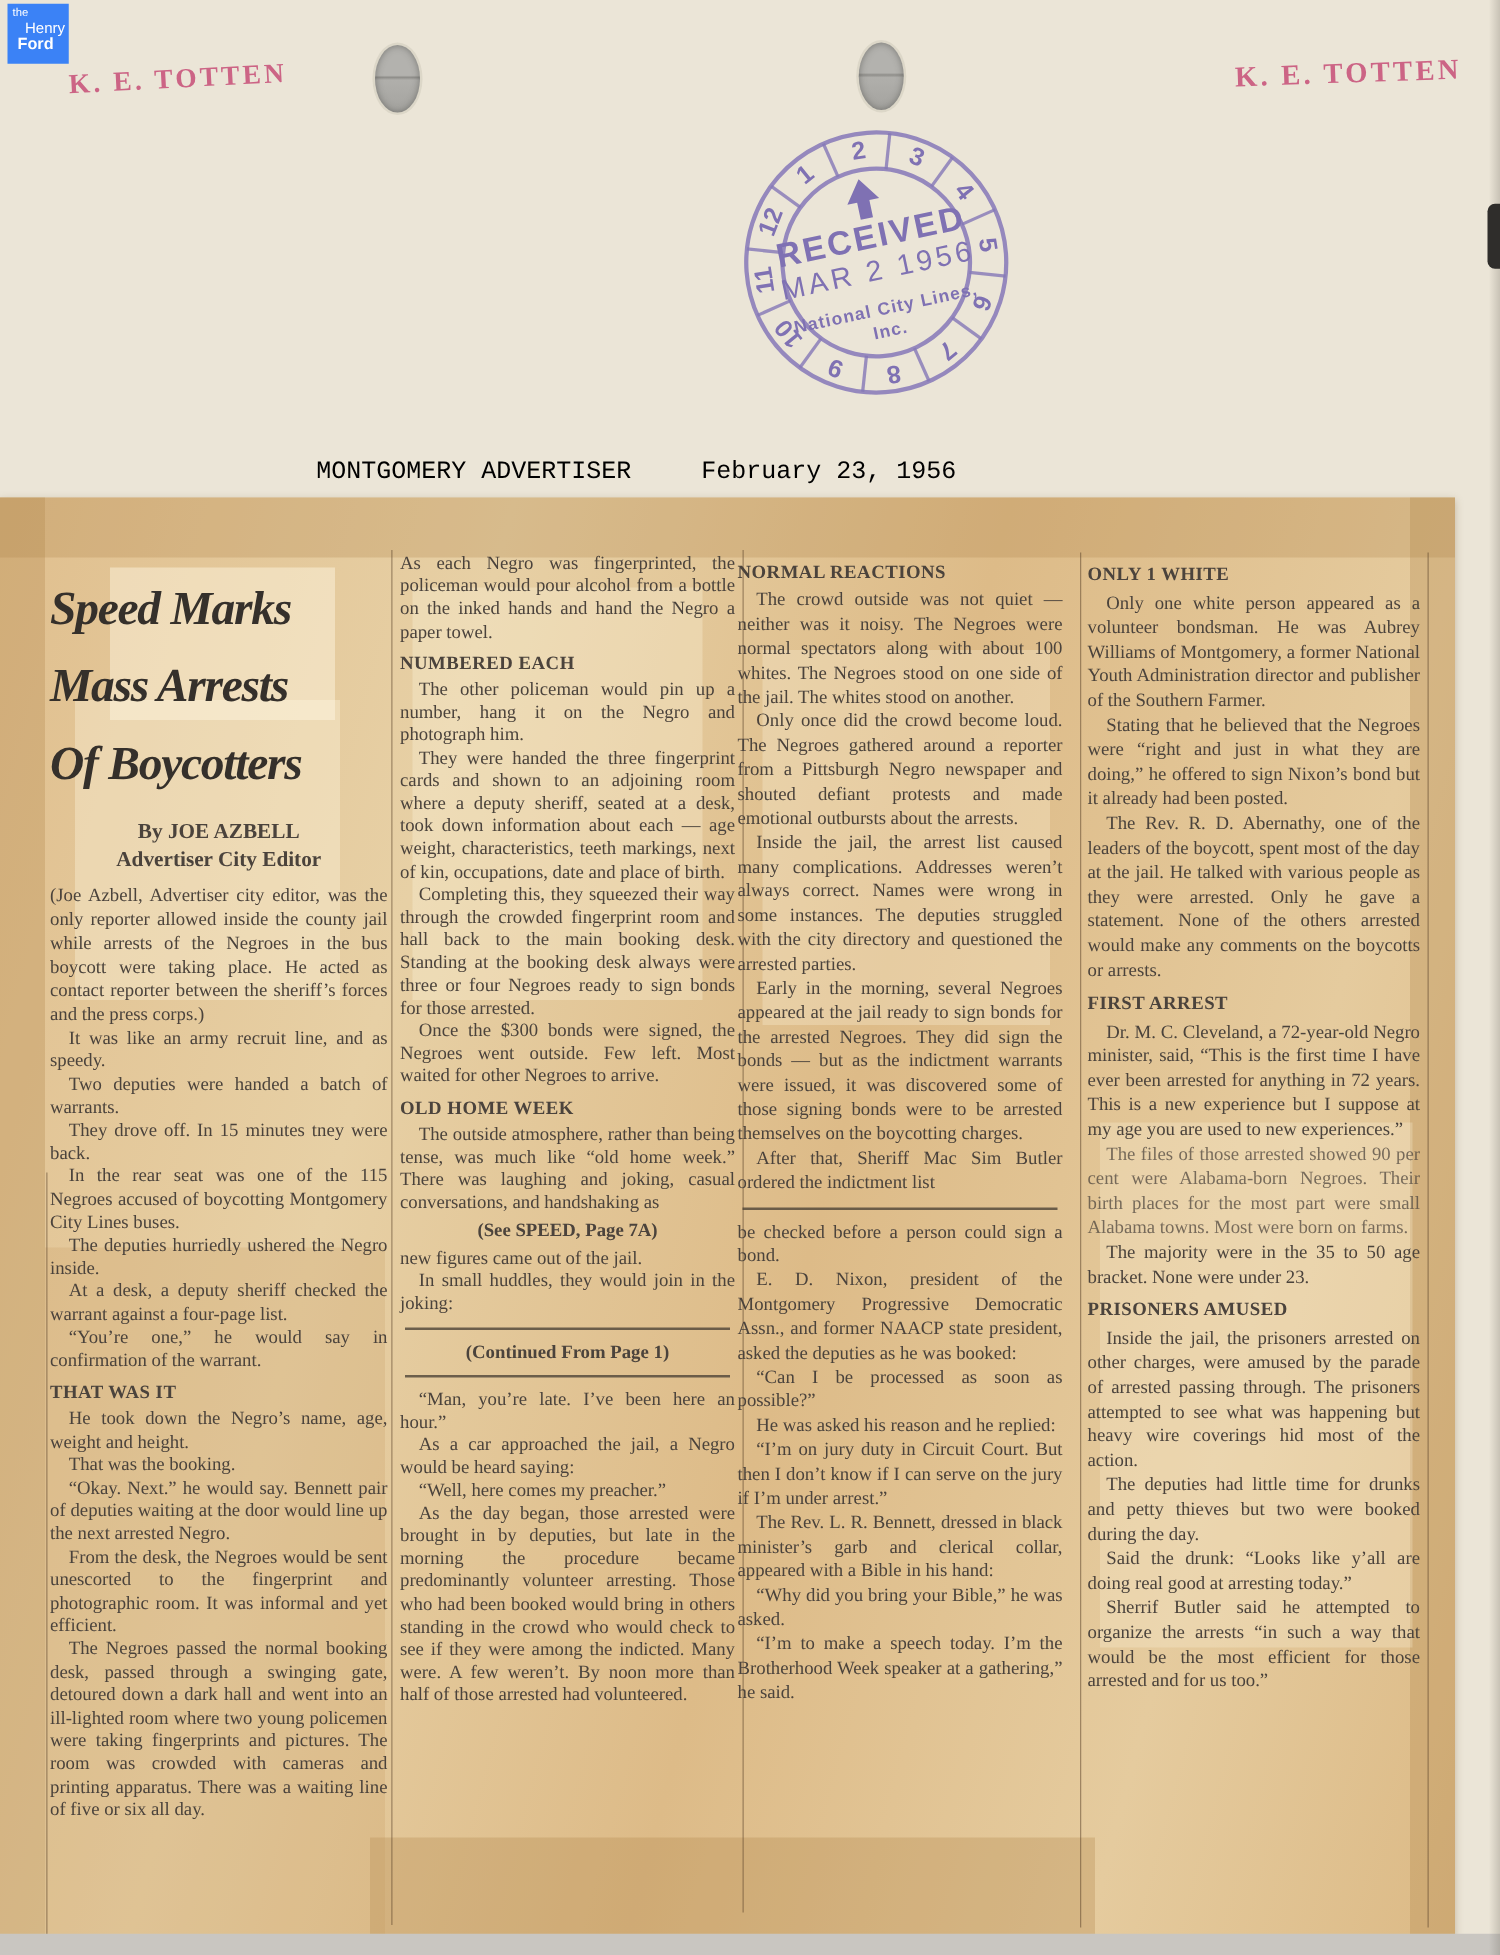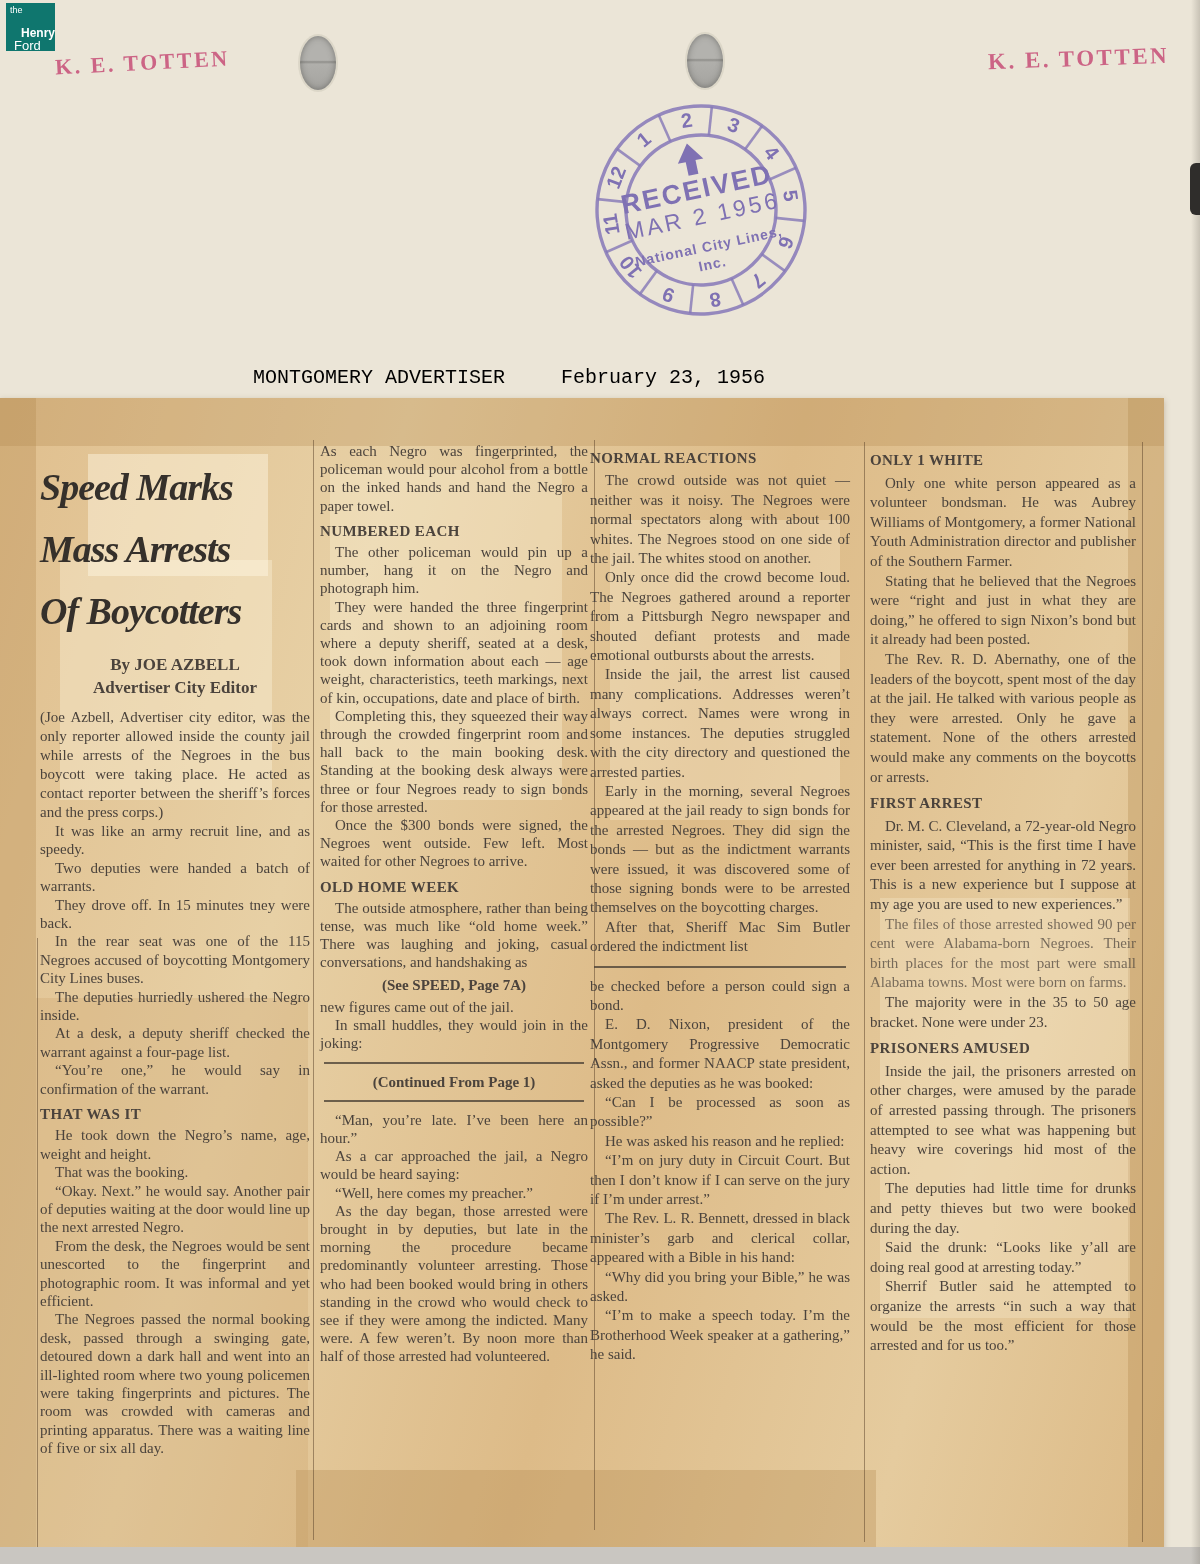--- a/index.html
+++ b/index.html
@@ -1,26 +1,26 @@
 <!DOCTYPE html>
 <html><head>
 <meta charset="utf-8">
 <style>
   html,body{margin:0;padding:0;}
   body{width:1200px;height:1564px;position:relative;background:#ebe5d7;overflow:hidden;
        font-family:"Liberation Serif",serif;}
   .page{position:absolute;inset:0;}
 
   
-  .logo{position:absolute;left:6px;top:3px;width:49px;height:48px;background:#0f766e;
+  .logo{position:absolute;left:6px;top:3px;width:49px;height:48px;background:#3b82f6;
         color:#fff;font-family:"Liberation Sans",sans-serif;line-height:1;
         padding:3px 0 0 4px;box-sizing:border-box;}
   .logo-the{display:block;font-size:9px;}
-  .logo-henry{display:block;font-size:12px;font-weight:700;margin-left:10px;margin-top:12px;text-align:right;}
-  .logo-ford{display:block;font-size:13px;font-weight:400;margin-left:4px;}
+  .logo-henry{display:block;font-size:12px;font-weight:400;margin-left:10px;margin-top:1px;}
+  .logo-ford{display:block;font-size:13px;font-weight:700;margin-left:4px;}
 
   .totten{position:absolute;color:#c8537a;font-weight:700;letter-spacing:2.5px;
           font-family:"Liberation Serif",serif;opacity:.88;white-space:nowrap;}
   .totten-left{left:55px;top:50px;font-size:22px;transform:rotate(-3deg);}
   .totten-right{left:988px;top:46px;font-size:23px;transform:rotate(-2deg);}
 
   .hole{position:absolute;width:36px;height:54px;border-radius:50%;
         background:linear-gradient(#b3b2ae 0 45%,#8f8e8a 48%,#b0afab 52%,#a4a39f);
         box-shadow:inset 0 0 6px rgba(60,60,55,.5), 0 0 0 2px rgba(210,205,190,.6);}
   .hole-left{left:300px;top:36px;}
@@ -172,21 +172,21 @@
       <div class="np-p">It was like an army recruit line, and as speedy.</div>
       <div class="np-p">Two deputies were handed a batch of warrants.</div>
       <div class="np-p">They drove off. In 15 minutes tney were back.</div>
       <div class="np-p">In the rear seat was one of the 115 Negroes accused of boycotting Montgomery City Lines buses.</div>
       <div class="np-p">The deputies hurriedly ushered the Negro inside.</div>
       <div class="np-p">At a desk, a deputy sheriff checked the warrant against a four-page list.</div>
       <div class="np-p">“You’re one,” he would say in confirmation of the warrant.</div>
       <div class="np-h">THAT WAS IT</div>
       <div class="np-p">He took down the Negro’s name, age, weight and height.</div>
       <div class="np-p">That was the booking.</div>
-      <div class="np-p">“Okay. Next.” he would say. Another pair of deputies waiting at the door would line up the next arrested Negro.</div>
+      <div class="np-p">“Okay. Next.” he would say. Bennett pair of deputies waiting at the door would line up the next arrested Negro.</div>
       <div class="np-p">From the desk, the Negroes would be sent unescorted to the fingerprint and photographic room. It was informal and yet efficient.</div>
       <div class="np-p">The Negroes passed the normal booking desk, passed through a swinging gate, detoured down a dark hall and went into an ill-lighted room where two young policemen were taking fingerprints and pictures. The room was crowded with cameras and printing apparatus. There was a waiting line of five or six all day.</div>
     </div>
   <div class="col" id="col2">
       <div class="np-pf">As each Negro was fingerprinted, the policeman would pour alcohol from a bottle on the inked hands and hand the Negro a paper towel.</div>
       <div class="np-h">NUMBERED EACH</div>
       <div class="np-p">The other policeman would pin up a number, hang it on the Negro and photograph him.</div>
       <div class="np-p">They were handed the three fingerprint cards and shown to an adjoining room where a deputy sheriff, seated at a desk, took down information about each — age weight, characteristics, teeth markings, next of kin, occupations, date and place of birth.</div>
       <div class="np-p">Completing this, they squeezed their way through the crowded fingerprint room and hall back to the main booking desk. Standing at the booking desk always were three or four Negroes ready to sign bonds for those arrested.</div>
       <div class="np-p">Once the $300 bonds were signed, the Negroes went outside. Few left. Most waited for other Negroes to arrive.</div>

